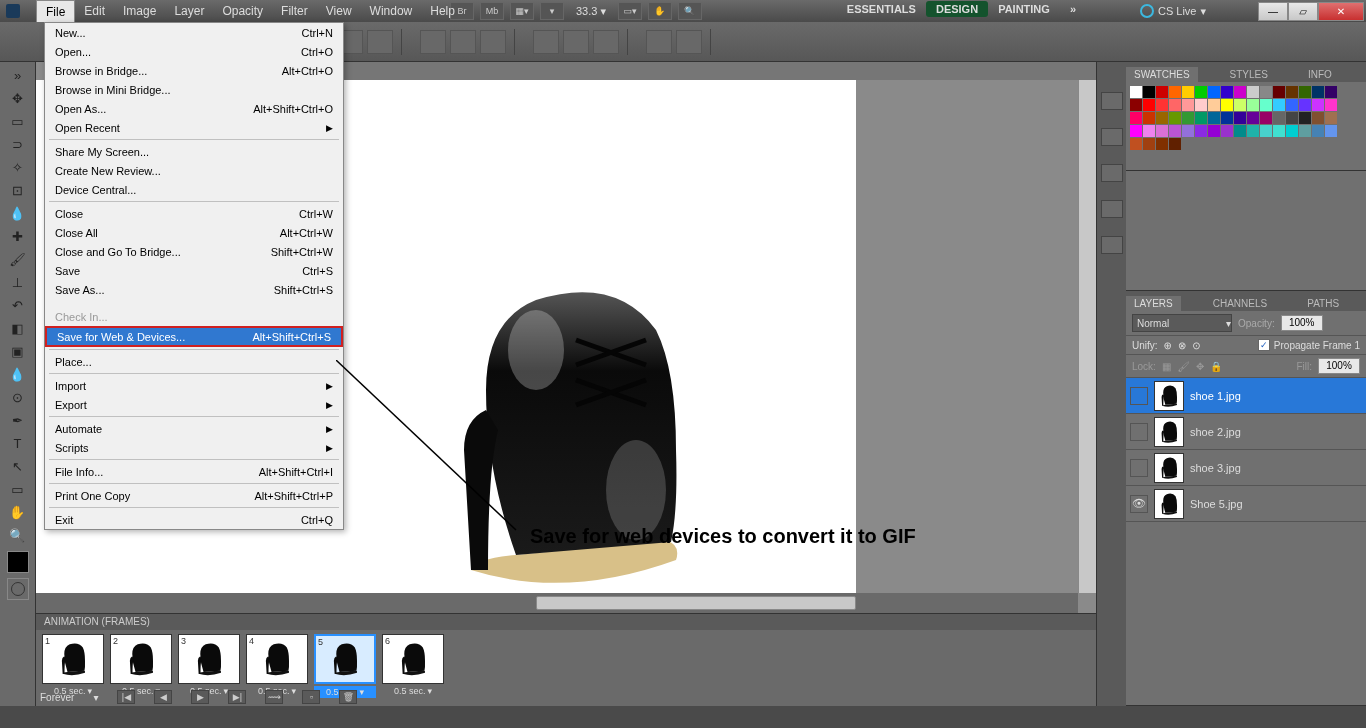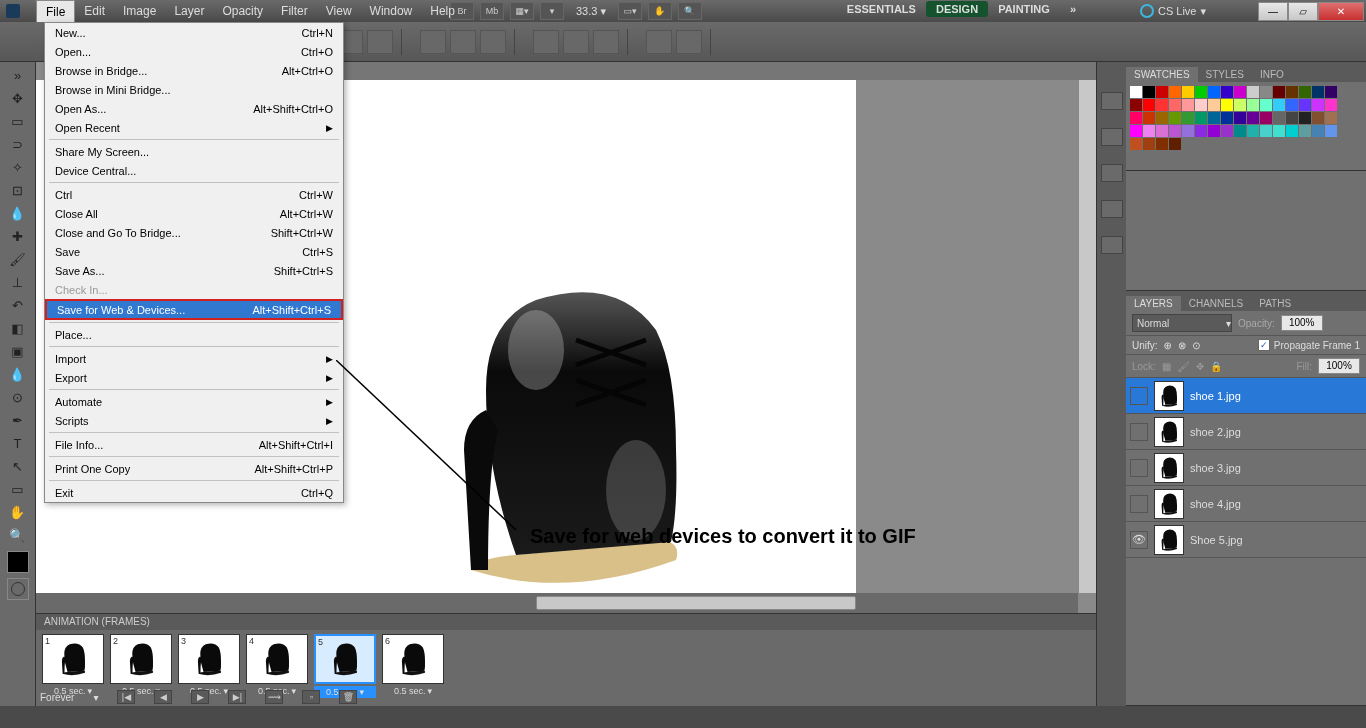--- a/index.html
+++ b/index.html
@@ -51,21 +51,21 @@
 .scroll-v { position: absolute; top: 18px; right: 0; width: 18px; bottom: 20px; background: #c8c8c8; border-left: 1px solid #888;}
 .scroll-h { position: absolute; bottom: 0; left: 0; right: 18px; height: 20px; background: #6a6a6a; display:flex; align-items:center;}
 .scroll-thumb { height: 14px; background: #c8c8c8; border: 1px solid #888; margin-left: 500px; width: 320px; border-radius: 2px;}
 
 
 .shoe { position: absolute; left: 380px; top: 190px; width: 300px; height: 330px; }
 
 
 .dropdown { position: absolute; top: 22px; left: 44px; width: 300px; background: #f0f0f0; border: 1px solid #888; box-shadow: 2px 2px 6px rgba(0,0,0,.3); z-index: 200; }
 .dd-item { height: 19px; padding: 0 10px; font-size: 11px; color: #000; display:flex; align-items:center; justify-content: space-between; }
-.dd-item.disabled { color: #999; }
+.dd-item.disabled { color: #999; margin-top: 8px; }
 .dd-item.hl { background: #3078d0; color: #fff; border: 2px solid #d02020; height: 21px; }
 .dd-sep { height: 1px; background: #c0c0c0; margin: 2px 4px; }
 .dd-arrow { font-size: 9px; }
 
 
 .anim-panel { position: absolute; left: 36px; right: 270px; bottom: 22px; height: 93px; background: #6a6a6a; border-top: 1px solid #333; }
 .anim-header { height: 16px; background: #5a5a5a; font-size: 10px; color: #ccc; padding-left: 8px; line-height: 16px;}
 .frames-row { display:flex; gap: 6px; padding: 4px 6px; }
 .frame { width: 62px; text-align:center; }
 .frame-thumb { width: 62px; height: 50px; background: #fff; border: 1px solid #333; position:relative; display:flex; align-items:center; justify-content:center;}
@@ -79,21 +79,21 @@
 
 .status { position: absolute; bottom: 0; left: 0; right: 0; height: 22px; background: #4a4a4a; }
 
 
 .right-col { position: absolute; top: 62px; right: 0; width: 270px; bottom: 22px; display:flex; }
 .icon-strip { width: 30px; background: #5a5a5a; border-left: 1px solid #333; display:flex; flex-direction:column; align-items:center; gap: 18px; padding-top: 30px;}
 .strip-icon { width: 22px; height: 18px; border: 1px solid #444; background: #6a6a6a;}
 .panels { flex: 1; background: #707070; display:flex; flex-direction:column;}
 
 .panel { border-bottom: 1px solid #333; }
-.panel-tabs { height: 20px; background: #5a5a5a; display:flex; align-items:flex-end;}
+.panel-tabs { height: 20px; background: #5a5a5a; display:flex; align-items:flex-end;gap:24px;}
 .ptab { padding: 2px 8px; font-size: 10px; color: #bbb;}
 .ptab.active { background: #707070; color: #ddd;}
 
 
 .swatches-body { padding: 4px; min-height: 88px;}
 .sw-grid { display: grid; grid-template-columns: repeat(16, 12px); gap: 1px;}
 .sw { width: 12px; height: 12px; }
 
 
 .blank-panel { height: 120px; background: #707070; }
@@ -286,25 +286,28 @@
     </div>
     <div class="dd-item">
       <span>Open Recent</span>
       <span class="dd-arrow">▶</span>
     </div>
     <div class="dd-sep"></div>
     <div class="dd-item">
       <span>Share My Screen...</span>
     </div>
     <div class="dd-item">
+      <span>Create New Review...</span>
+    </div>
+    <div class="dd-item">
       <span>Device Central...</span>
     </div>
     <div class="dd-sep"></div>
     <div class="dd-item">
-      <span>Ctrl</span>
+      <span>Close</span>
       <span>Ctrl+W</span>
     </div>
     <div class="dd-item">
       <span>Close All</span>
       <span>Alt+Ctrl+W</span>
     </div>
     <div class="dd-item">
       <span>Close and Go To Bridge...</span>
       <span>Shift+Ctrl+W</span>
     </div>
@@ -606,31 +609,20 @@
               <div class="layer-thumb">
                 <svg viewBox="0 0 300 330" style="width:24px;height:24px;">
                   <path d="M 55 300 Q 150 330 260 290 Q 265 275 250 270 L 100 285 Q 60 288 55 300 Z" fill="#111"></path>
                   <path d="M 100 285 Q 70 200 70 120 Q 70 50 120 30 Q 200 5 240 60 Q 260 100 260 180 Q 262 240 255 272 L 100 285 Z" fill="#0a0a0a"></path>
                   <path d="M 55 300 L 48 180 Q 48 150 70 140 L 82 160 Q 72 200 72 300 Z" fill="#0a0a0a"></path>
                 </svg>
               </div>
               <div class="layer-name">shoe 3.jpg</div>
             </div>
             <div class="layer-row">
-              <div class="eye-col"></div>
-              <div class="layer-thumb">
-                <svg viewBox="0 0 300 330" style="width:24px;height:24px;">
-                  <path d="M 55 300 Q 150 330 260 290 Q 265 275 250 270 L 100 285 Q 60 288 55 300 Z" fill="#111"></path>
-                  <path d="M 100 285 Q 70 200 70 120 Q 70 50 120 30 Q 200 5 240 60 Q 260 100 260 180 Q 262 240 255 272 L 100 285 Z" fill="#0a0a0a"></path>
-                  <path d="M 55 300 L 48 180 Q 48 150 70 140 L 82 160 Q 72 200 72 300 Z" fill="#0a0a0a"></path>
-                </svg>
-              </div>
-              <div class="layer-name">shoe 4.jpg</div>
-            </div>
-            <div class="layer-row">
               <div class="eye-col">👁</div>
               <div class="layer-thumb">
                 <svg viewBox="0 0 300 330" style="width:24px;height:24px;">
                   <path d="M 55 300 Q 150 330 260 290 Q 265 275 250 270 L 100 285 Q 60 288 55 300 Z" fill="#111"></path>
                   <path d="M 100 285 Q 70 200 70 120 Q 70 50 120 30 Q 200 5 240 60 Q 260 100 260 180 Q 262 240 255 272 L 100 285 Z" fill="#0a0a0a"></path>
                   <path d="M 55 300 L 48 180 Q 48 150 70 140 L 82 160 Q 72 200 72 300 Z" fill="#0a0a0a"></path>
                 </svg>
               </div>
               <div class="layer-name">Shoe 5.jpg</div>
             </div>

